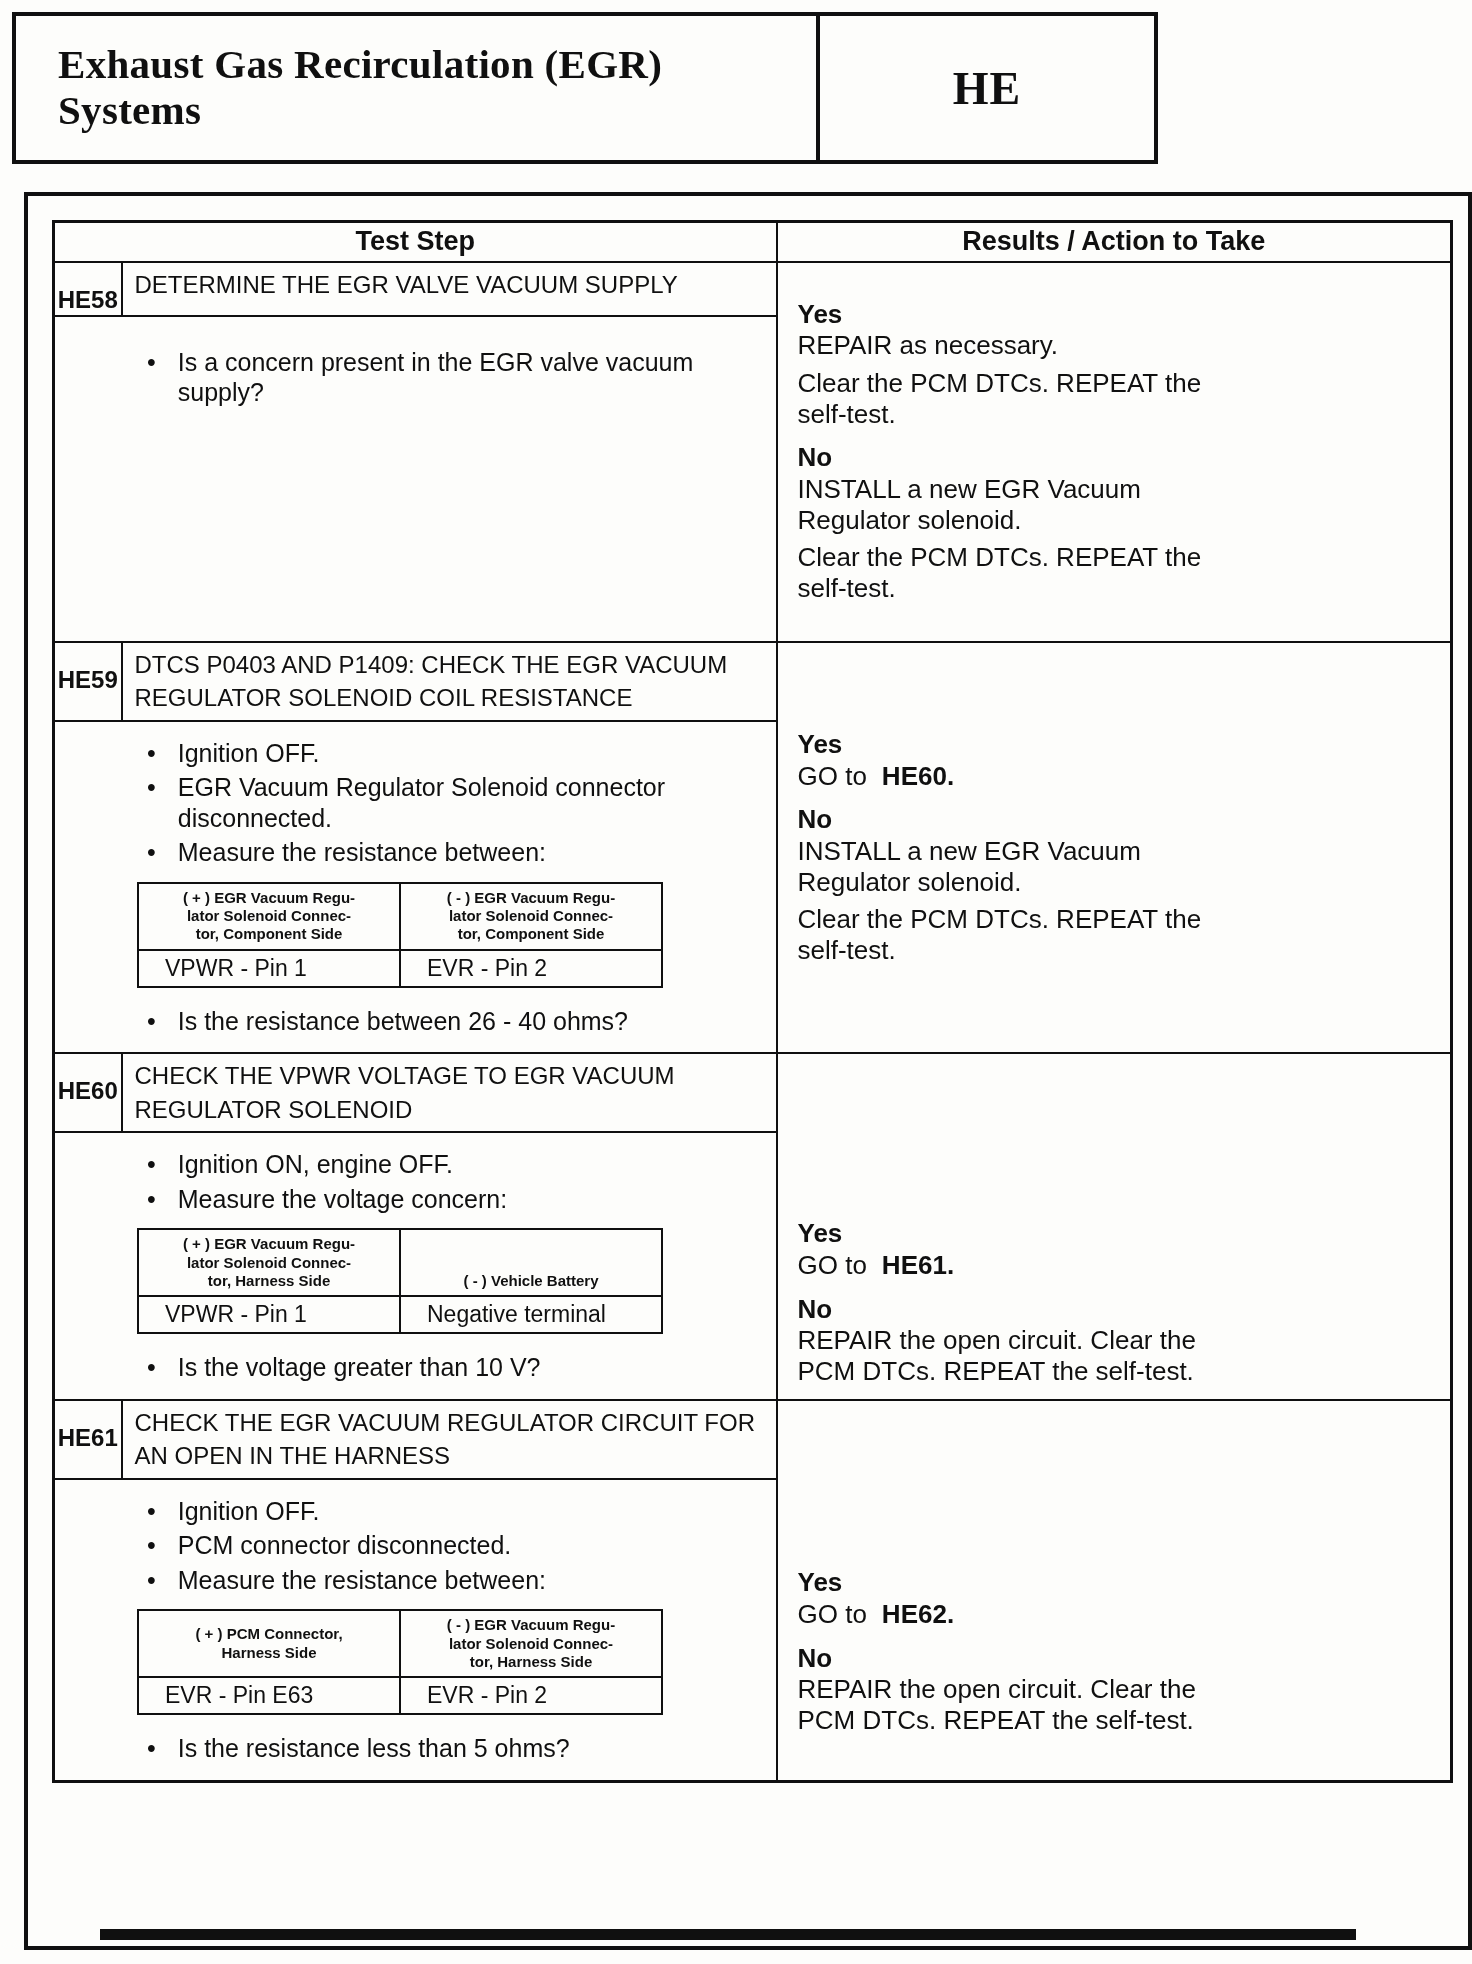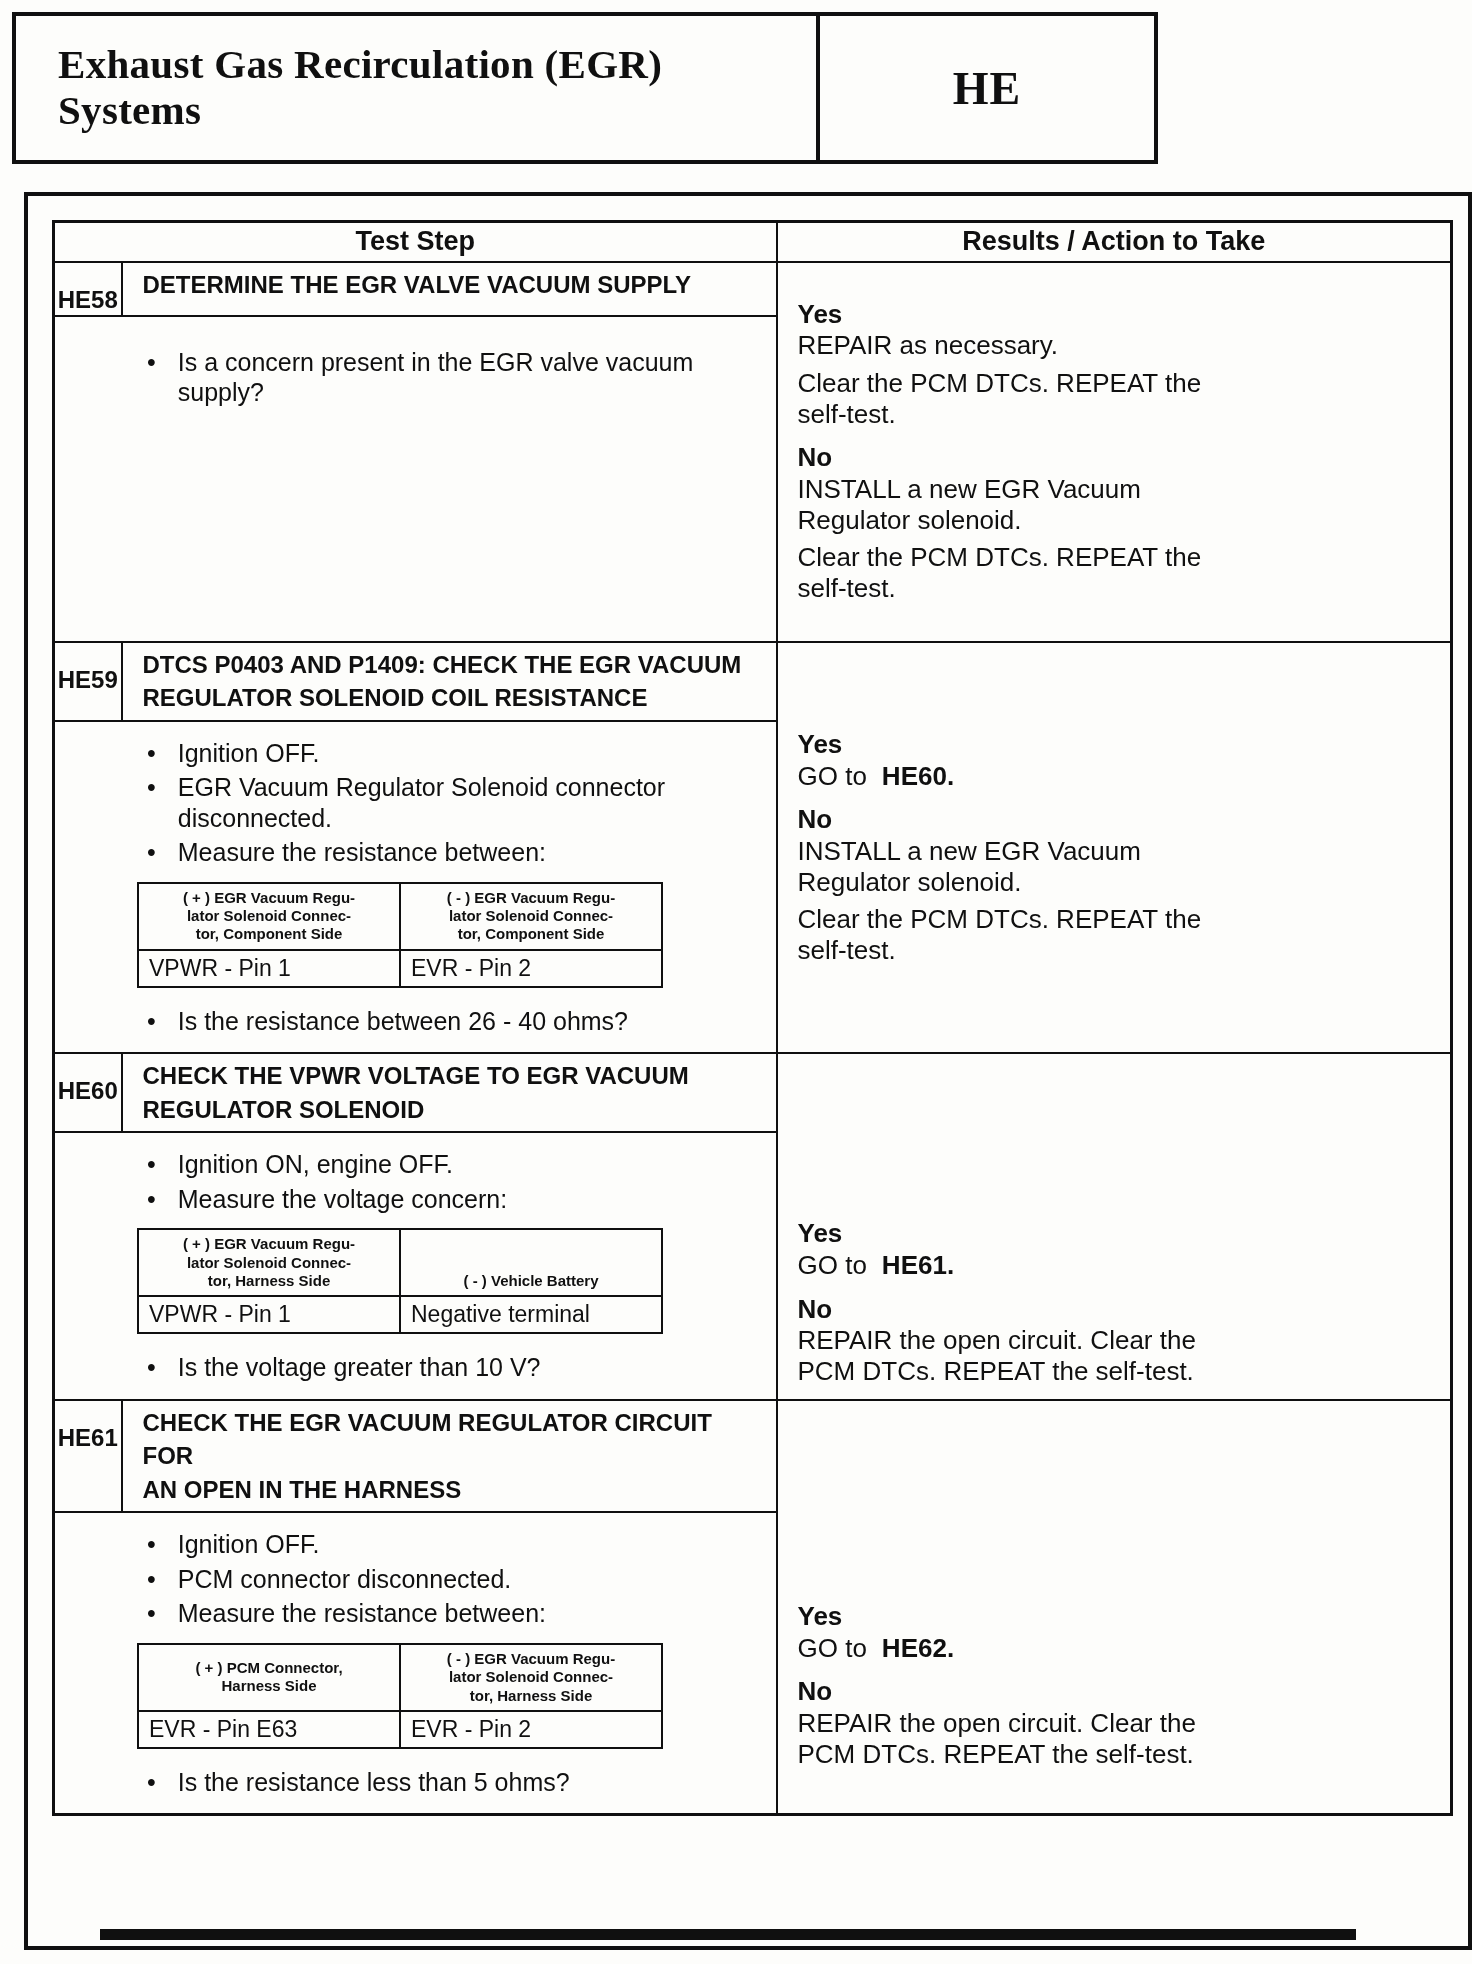--- a/index.html
+++ b/index.html
@@ -79,25 +79,25 @@
   }
 
   .step-id {
     font-weight: 700;
     font-size: 24px;
     text-align: center;
     vertical-align: top;
     padding-top: 23px;
   }
   .title-cell {
-    font-weight: 700;
+    font-weight: 400;
     font-size: 24px;
     line-height: 1.4;
     vertical-align: top;
-    padding: 5px 10px 5px 20px;
+    padding: 5px 10px 5px 12px;
   }
 
   .body-cell {
     vertical-align: top;
     font-size: 25px;
     padding: 12px 48px 12px 82px;
   }
   .bullet {
     display: flex;
     margin: 4px 0 4px 10px;
@@ -125,21 +125,21 @@
     line-height: 1.22;
     text-align: center;
     vertical-align: middle;
     padding: 5px 4px;
   }
   .measure-table th.vb { vertical-align: bottom; }
   .measure-table td {
     font-weight: 400;
     font-size: 23px;
     text-align: left;
-    padding: 4px 10px;
+    padding: 4px 26px;
   }
 
   .results-cell {
     font-size: 26px;
     line-height: 1.18;
     padding-left: 20px;
     padding-right: 14px;
   }
   .results-cell p { margin: 0; }
   .res-label { font-weight: 700; }

